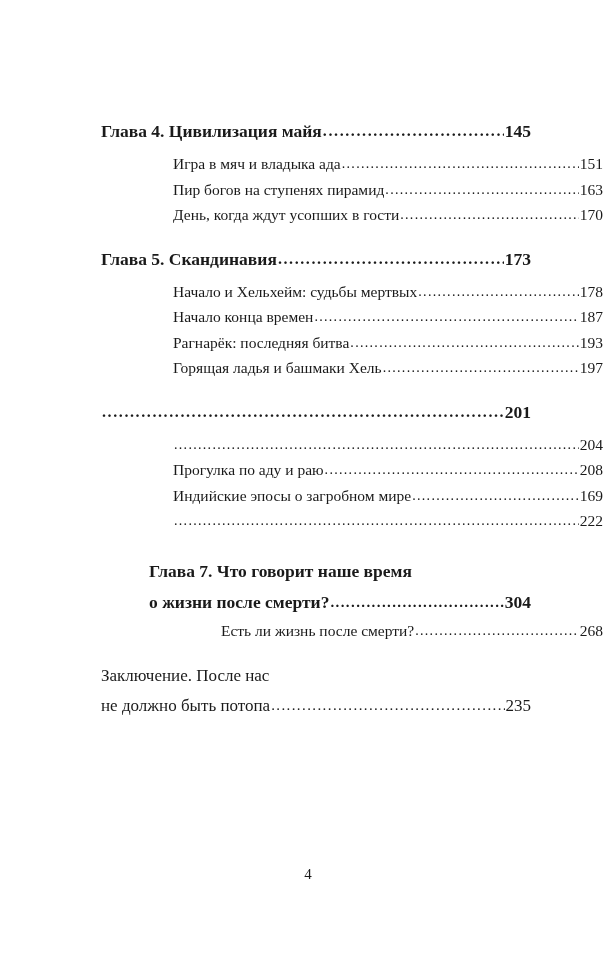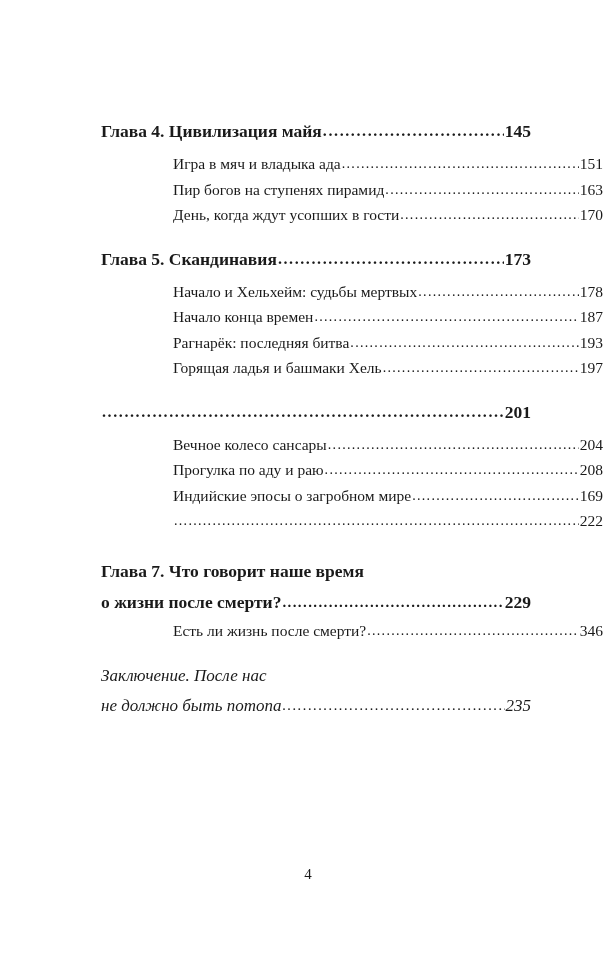--- a/index.html
+++ b/index.html
@@ -84,22 +84,22 @@
   }
   .sub .dots { font-size: 14px; letter-spacing: 1.3px; }
 
   .concl {
     font-weight: normal;
     font-size: 17px;
     line-height: 30px;
   }
   .concl-line1 { display: block; white-space: nowrap; }
 
-  .group.conclusion { margin-top: 14px; font-style: italic; }
-  .group.ch7 { margin-top: 22px; }
+  .group.conclusion { margin-top: 14px; }
+  .group.ch7 { margin-top: 22px; margin-left: 48px; }
 
   .pageno {
     position: absolute;
     left: 0;
     top: 866px;
     width: 616px;
     text-align: center;
     font-size: 15px;
     font-family: "Liberation Serif", serif;
     color: #1a1a1a;
@@ -162,21 +162,20 @@
         <span class="pg">197</span>
       </div>
     </div>
 
     <div class="group">
       <div class="entry chapter">
         <span class="dots">................................................................................................</span>
         <span class="pg">201</span>
       </div>
       <div class="entry sub">
-        <span class="txt">Вечное колесо сансары</span>
         <span class="dots">................................................................................................</span>
         <span class="pg">204</span>
       </div>
       <div class="entry sub">
         <span class="txt">Прогулка по аду и раю</span>
         <span class="dots">................................................................................................</span>
         <span class="pg">208</span>
       </div>
       <div class="entry sub">
         <span class="txt">Индийские эпосы о загробном мире</span>
@@ -188,27 +187,27 @@
         <span class="pg">222</span>
       </div>
     </div>
 
     <div class="group ch7">
       <div class="chapter-multiline">
         <span class="chapter-line1">Глава 7. Что говорит наше время</span>
         <span class="entry">
           <span class="txt"> о жизни после смерти?</span>
           <span class="dots">................................................................................................</span>
-          <span class="pg">229</span>
+          <span class="pg">304</span>
         </span>
       </div>
       <div class="entry sub">
         <span class="txt">Есть ли жизнь после смерти?</span>
         <span class="dots">................................................................................................</span>
-        <span class="pg">346</span>
+        <span class="pg">268</span>
       </div>
     </div>
 
     <div class="group conclusion">
       <div class="concl">
         <span class="concl-line1">Заключение. После нас</span>
         <span class="entry">
           <span class="txt">не должно быть потопа</span>
           <span class="dots">................................................................................................</span>
           <span class="pg">235</span>

